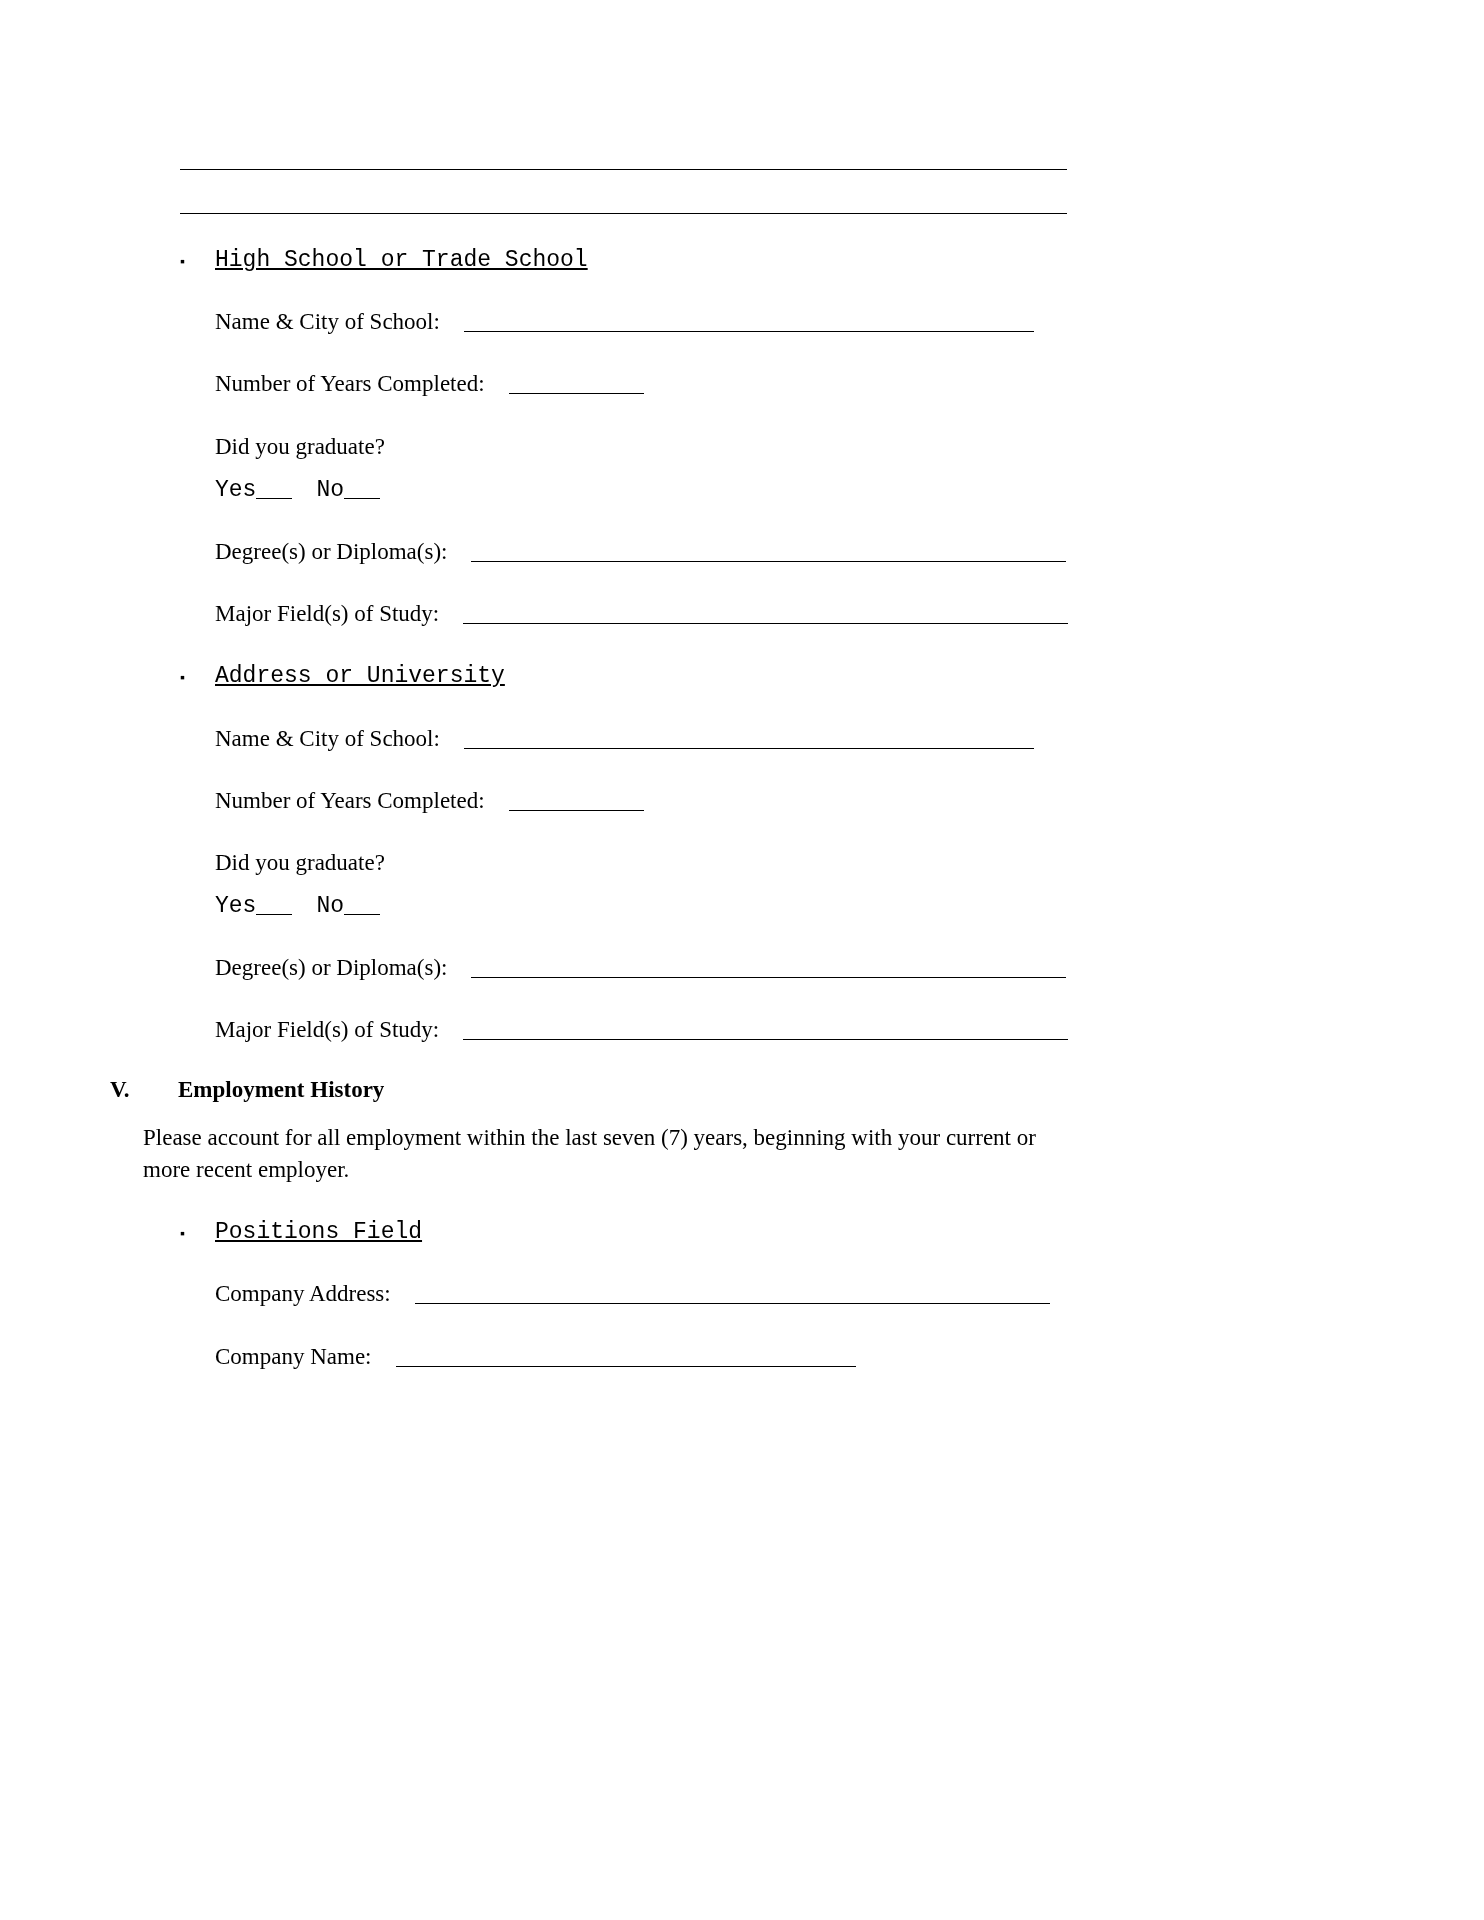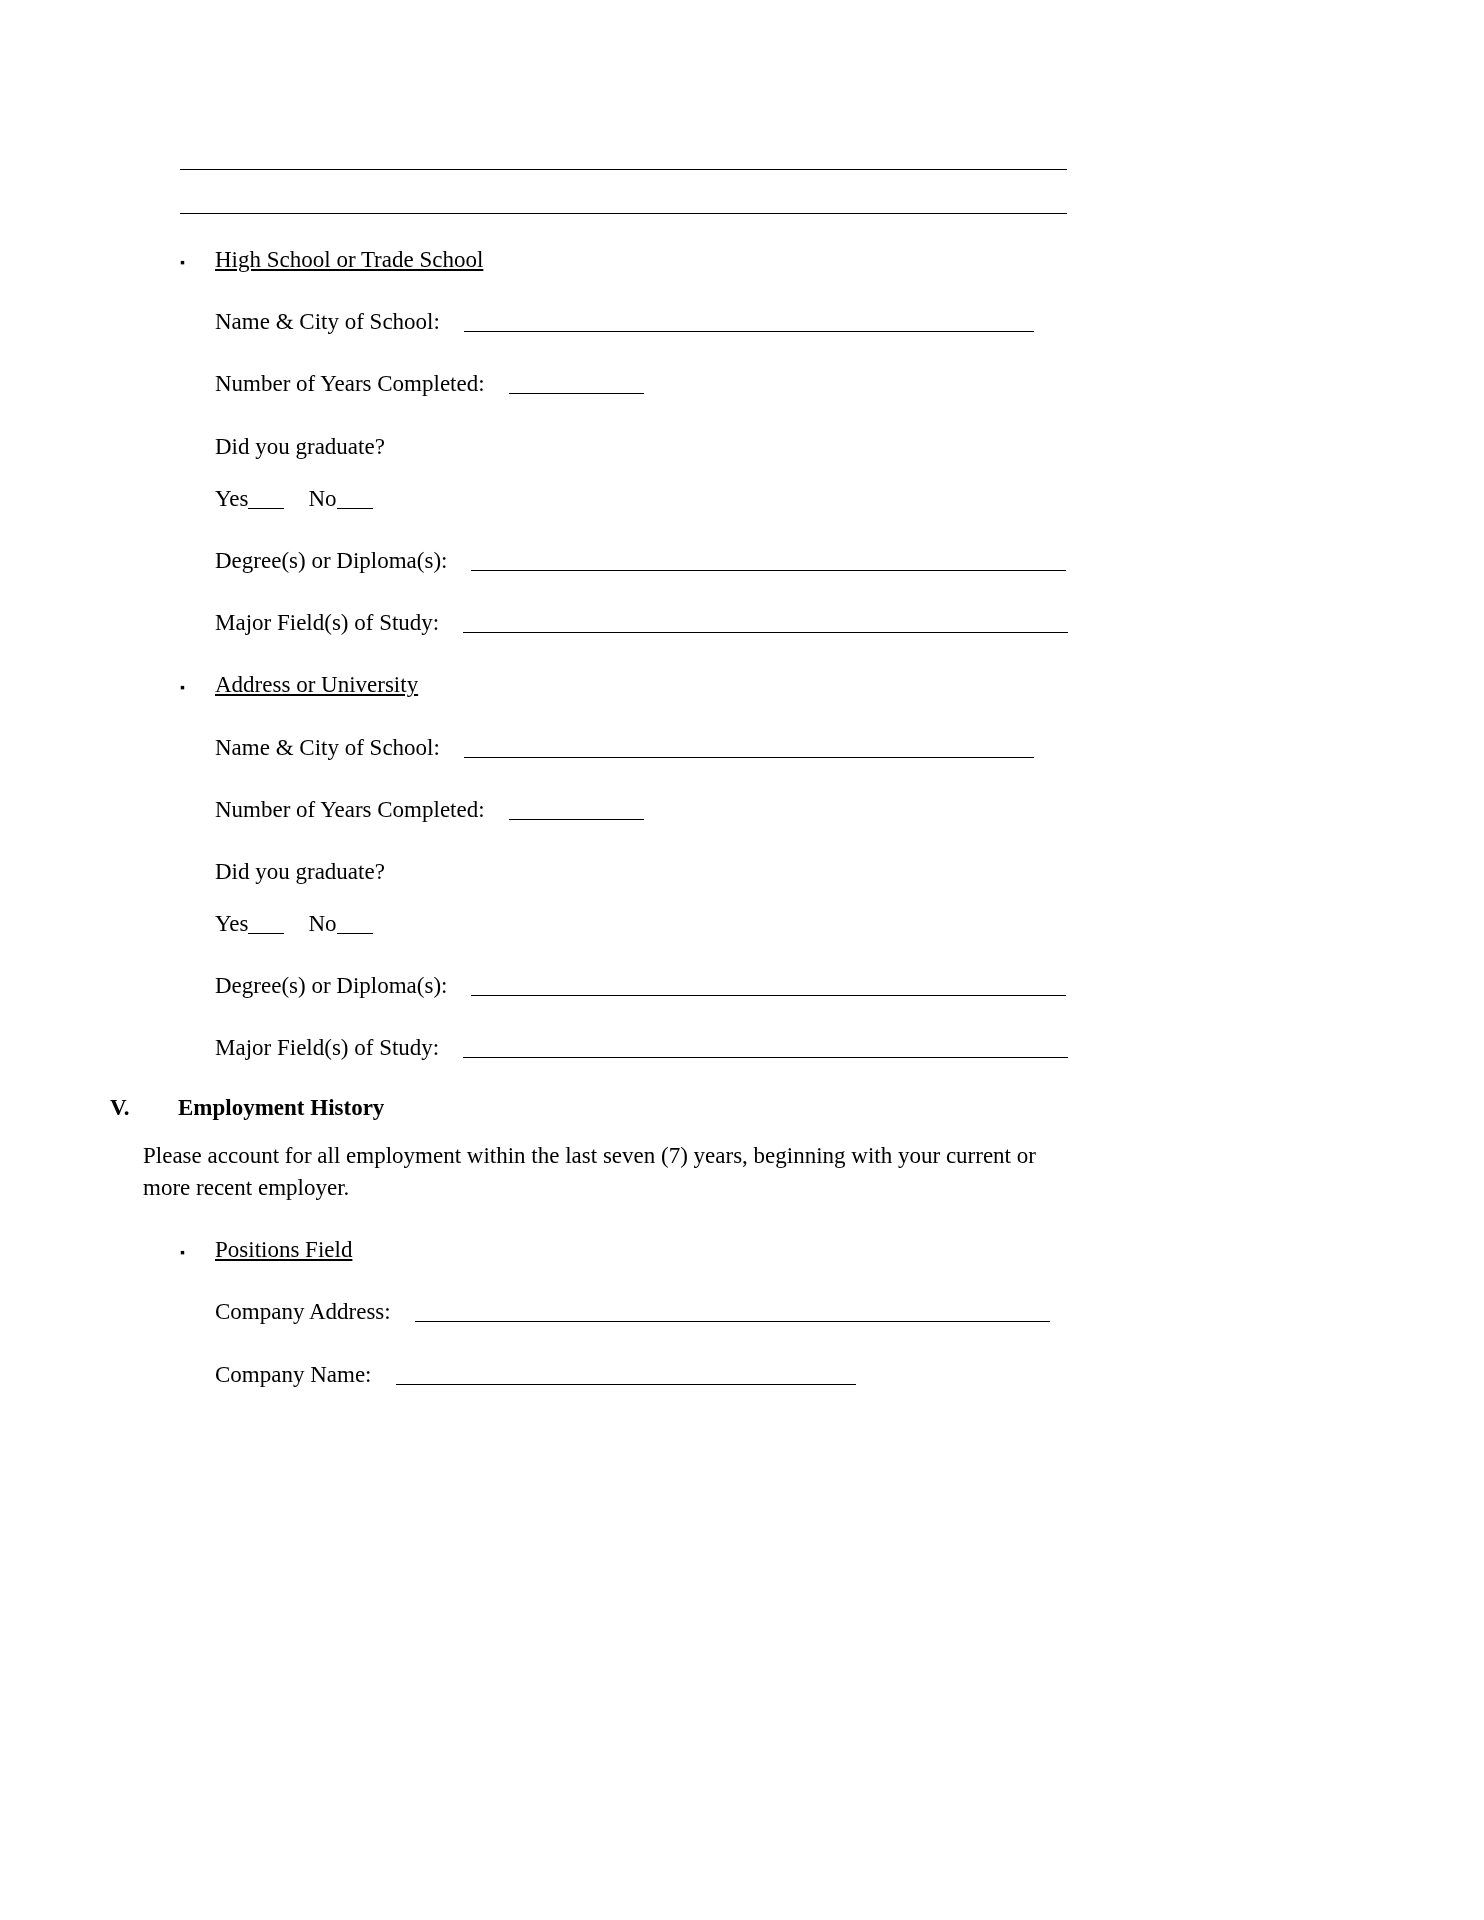--- a/index.html
+++ b/index.html
@@ -22,42 +22,42 @@
   }
   .blank-line.second { margin-top:42px; }
 
   .section-head { display:flex; font-weight:bold; }
   .section-head .num { flex:0 0 68px; }
   .sec-iv { margin-top:58px; }
   .sec-v  { margin-top:27px; }
 
   .bullet-row { margin:30px 0 0 70px; display:flex; align-items:baseline; }
   .bullet { flex:0 0 35px; font-size:14px; }
-  .bullet-heading { text-decoration:underline; }
+  .bullet-heading { text-decoration:underline;font-family:Liberation Mono, monospace; }
 
   .field-row { margin:30px 0 0 105px; display:flex; align-items:baseline;gap:15px; }
   .field-row .label { white-space:pre; }
 
   .fill {
     display:inline-block;
     border-bottom:1.7px solid #000;
     height:1em;
     margin-left:9px;
     position:relative;
     top:3px;
   }
   .w-570 { width:570px; }
   .w-135 { width:135px; }
   .w-595 { width:595px; }
   .w-605 { width:605px; }
   .w-460 { width:460px; }
   .w-635 { width:635px; }
 
   .grad-block { margin:30px 0 0 105px; }
-  .yesno { display:flex; align-items:baseline; margin-top:20px; }
+  .yesno { display:flex; align-items:baseline; margin-top:10px;font-family:Liberation Mono, monospace; }
   .yn-fill {
     display:inline-block;
     border-bottom:1.7px solid #000;
     height:1em;
     width:36px;
     position:relative;
     top:3px;
   }
   .yn-gap { display:inline-block; width:24px; }
 

